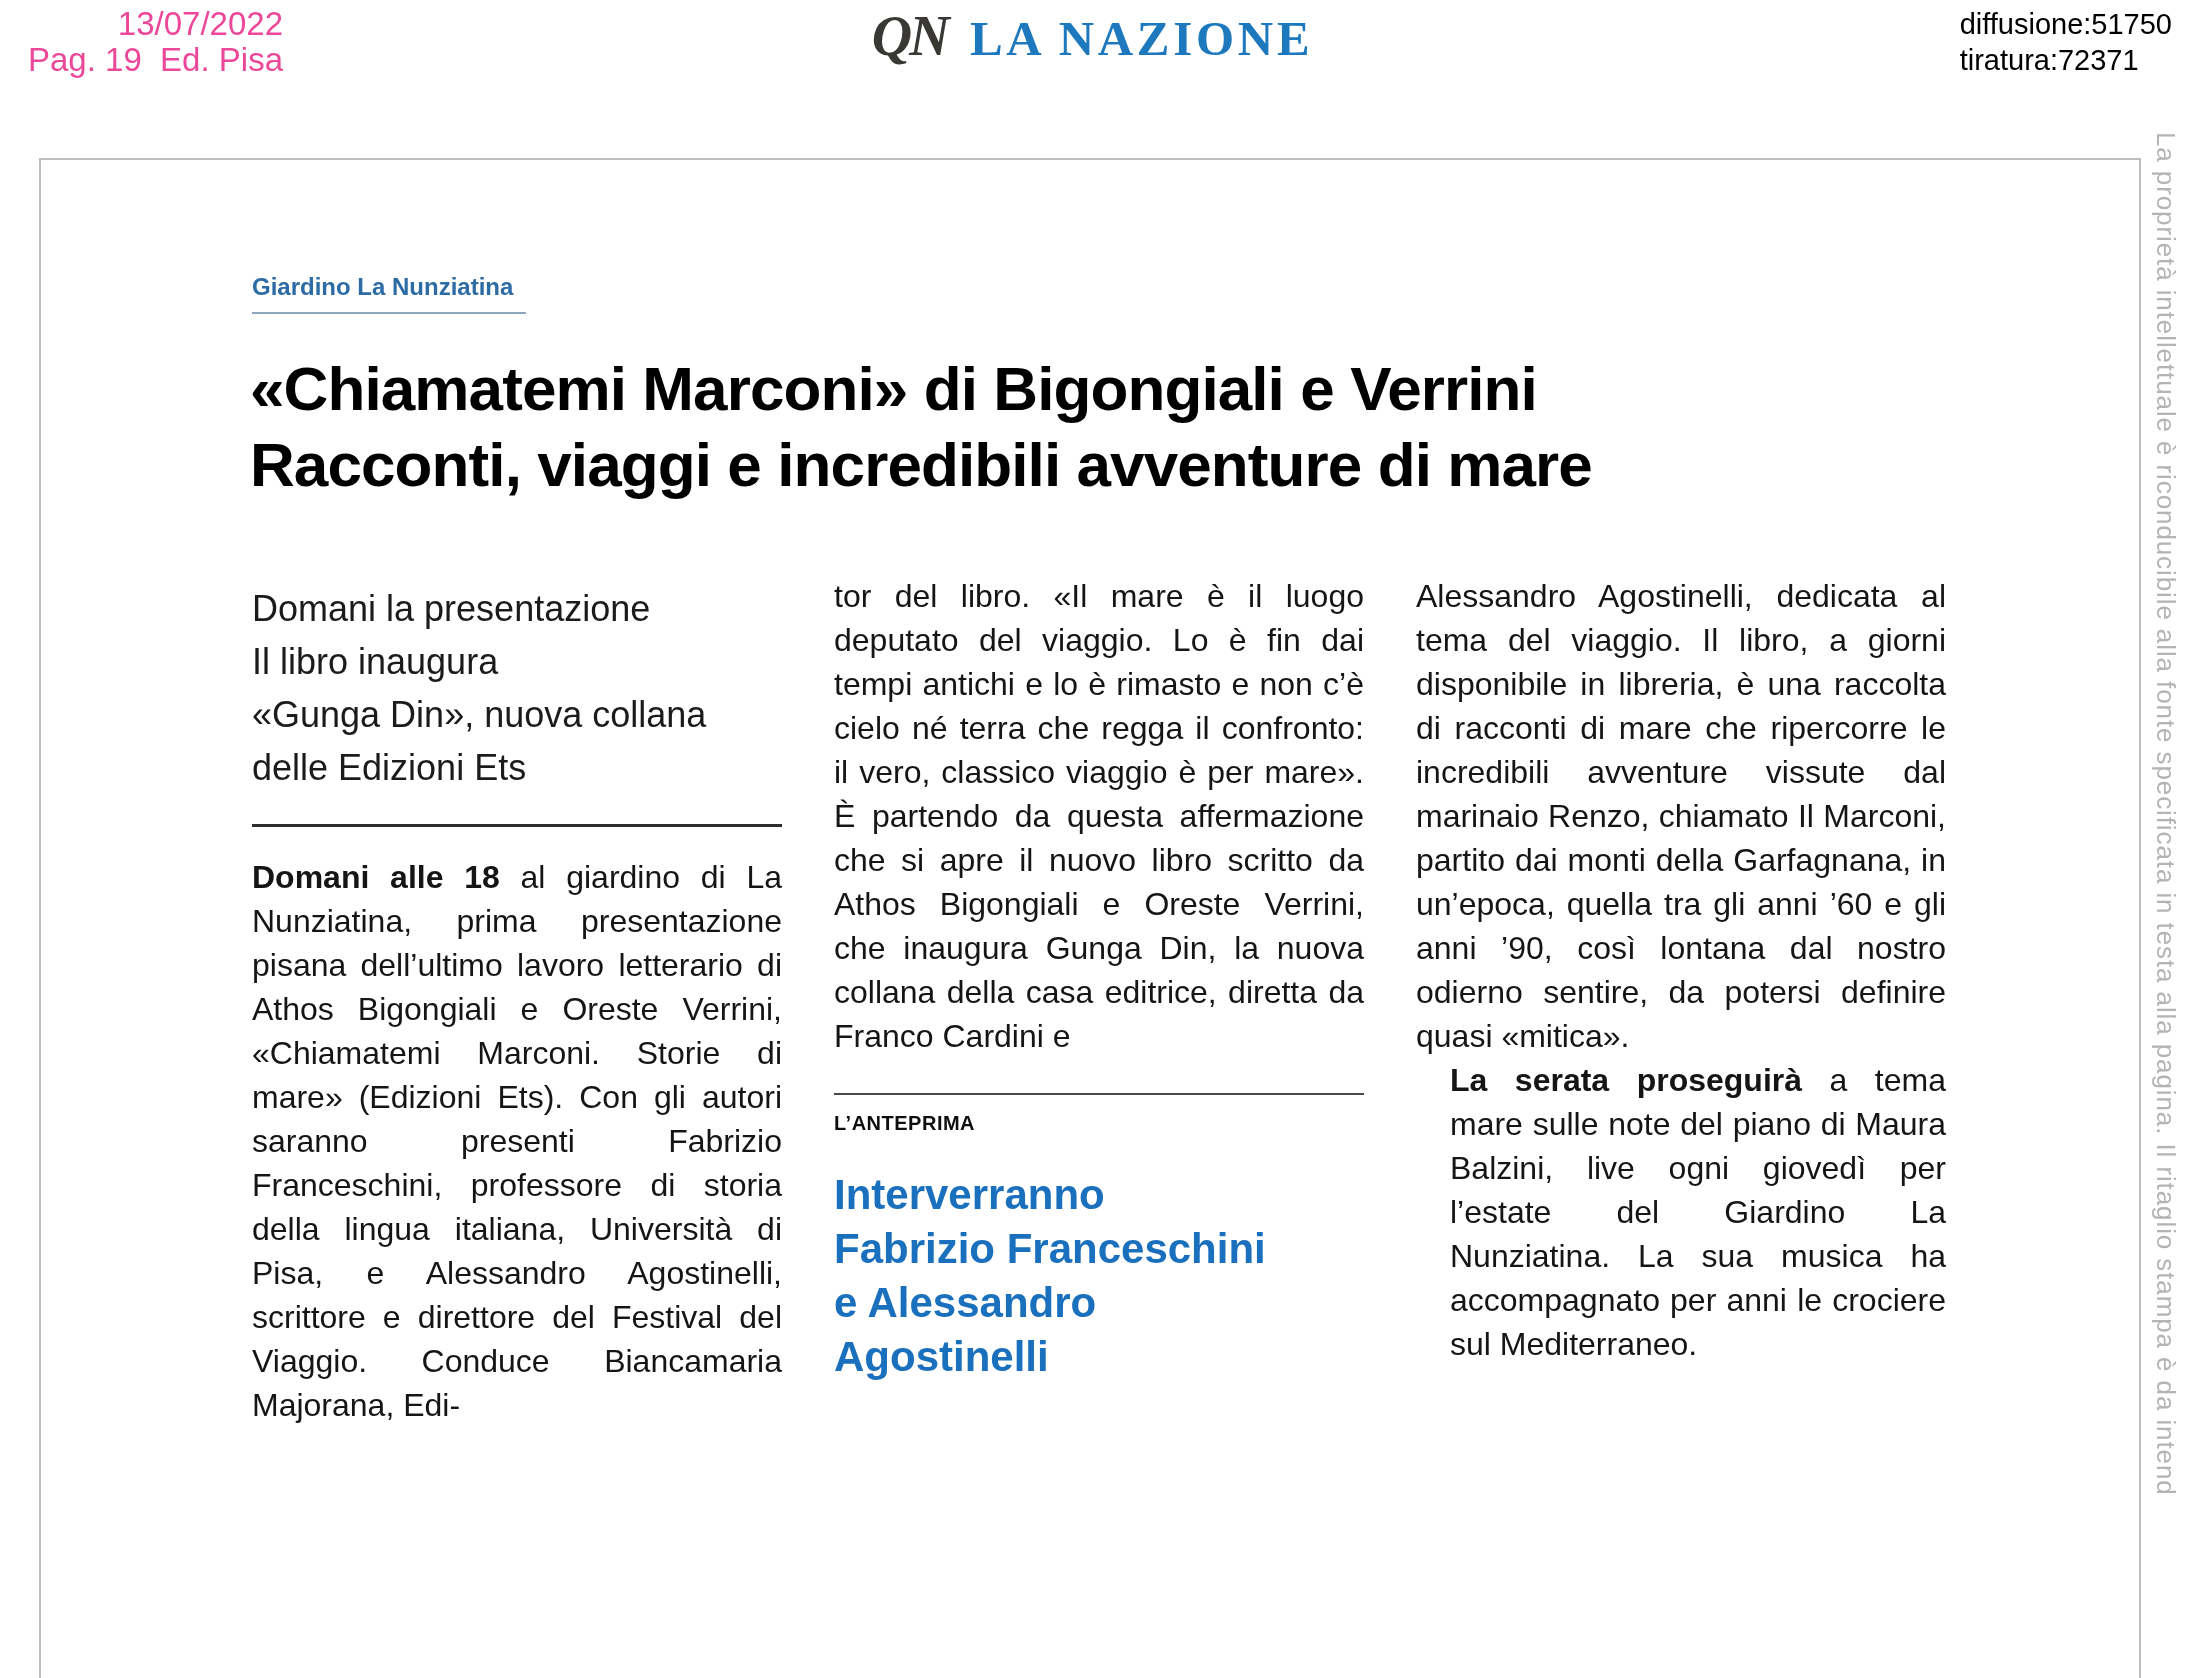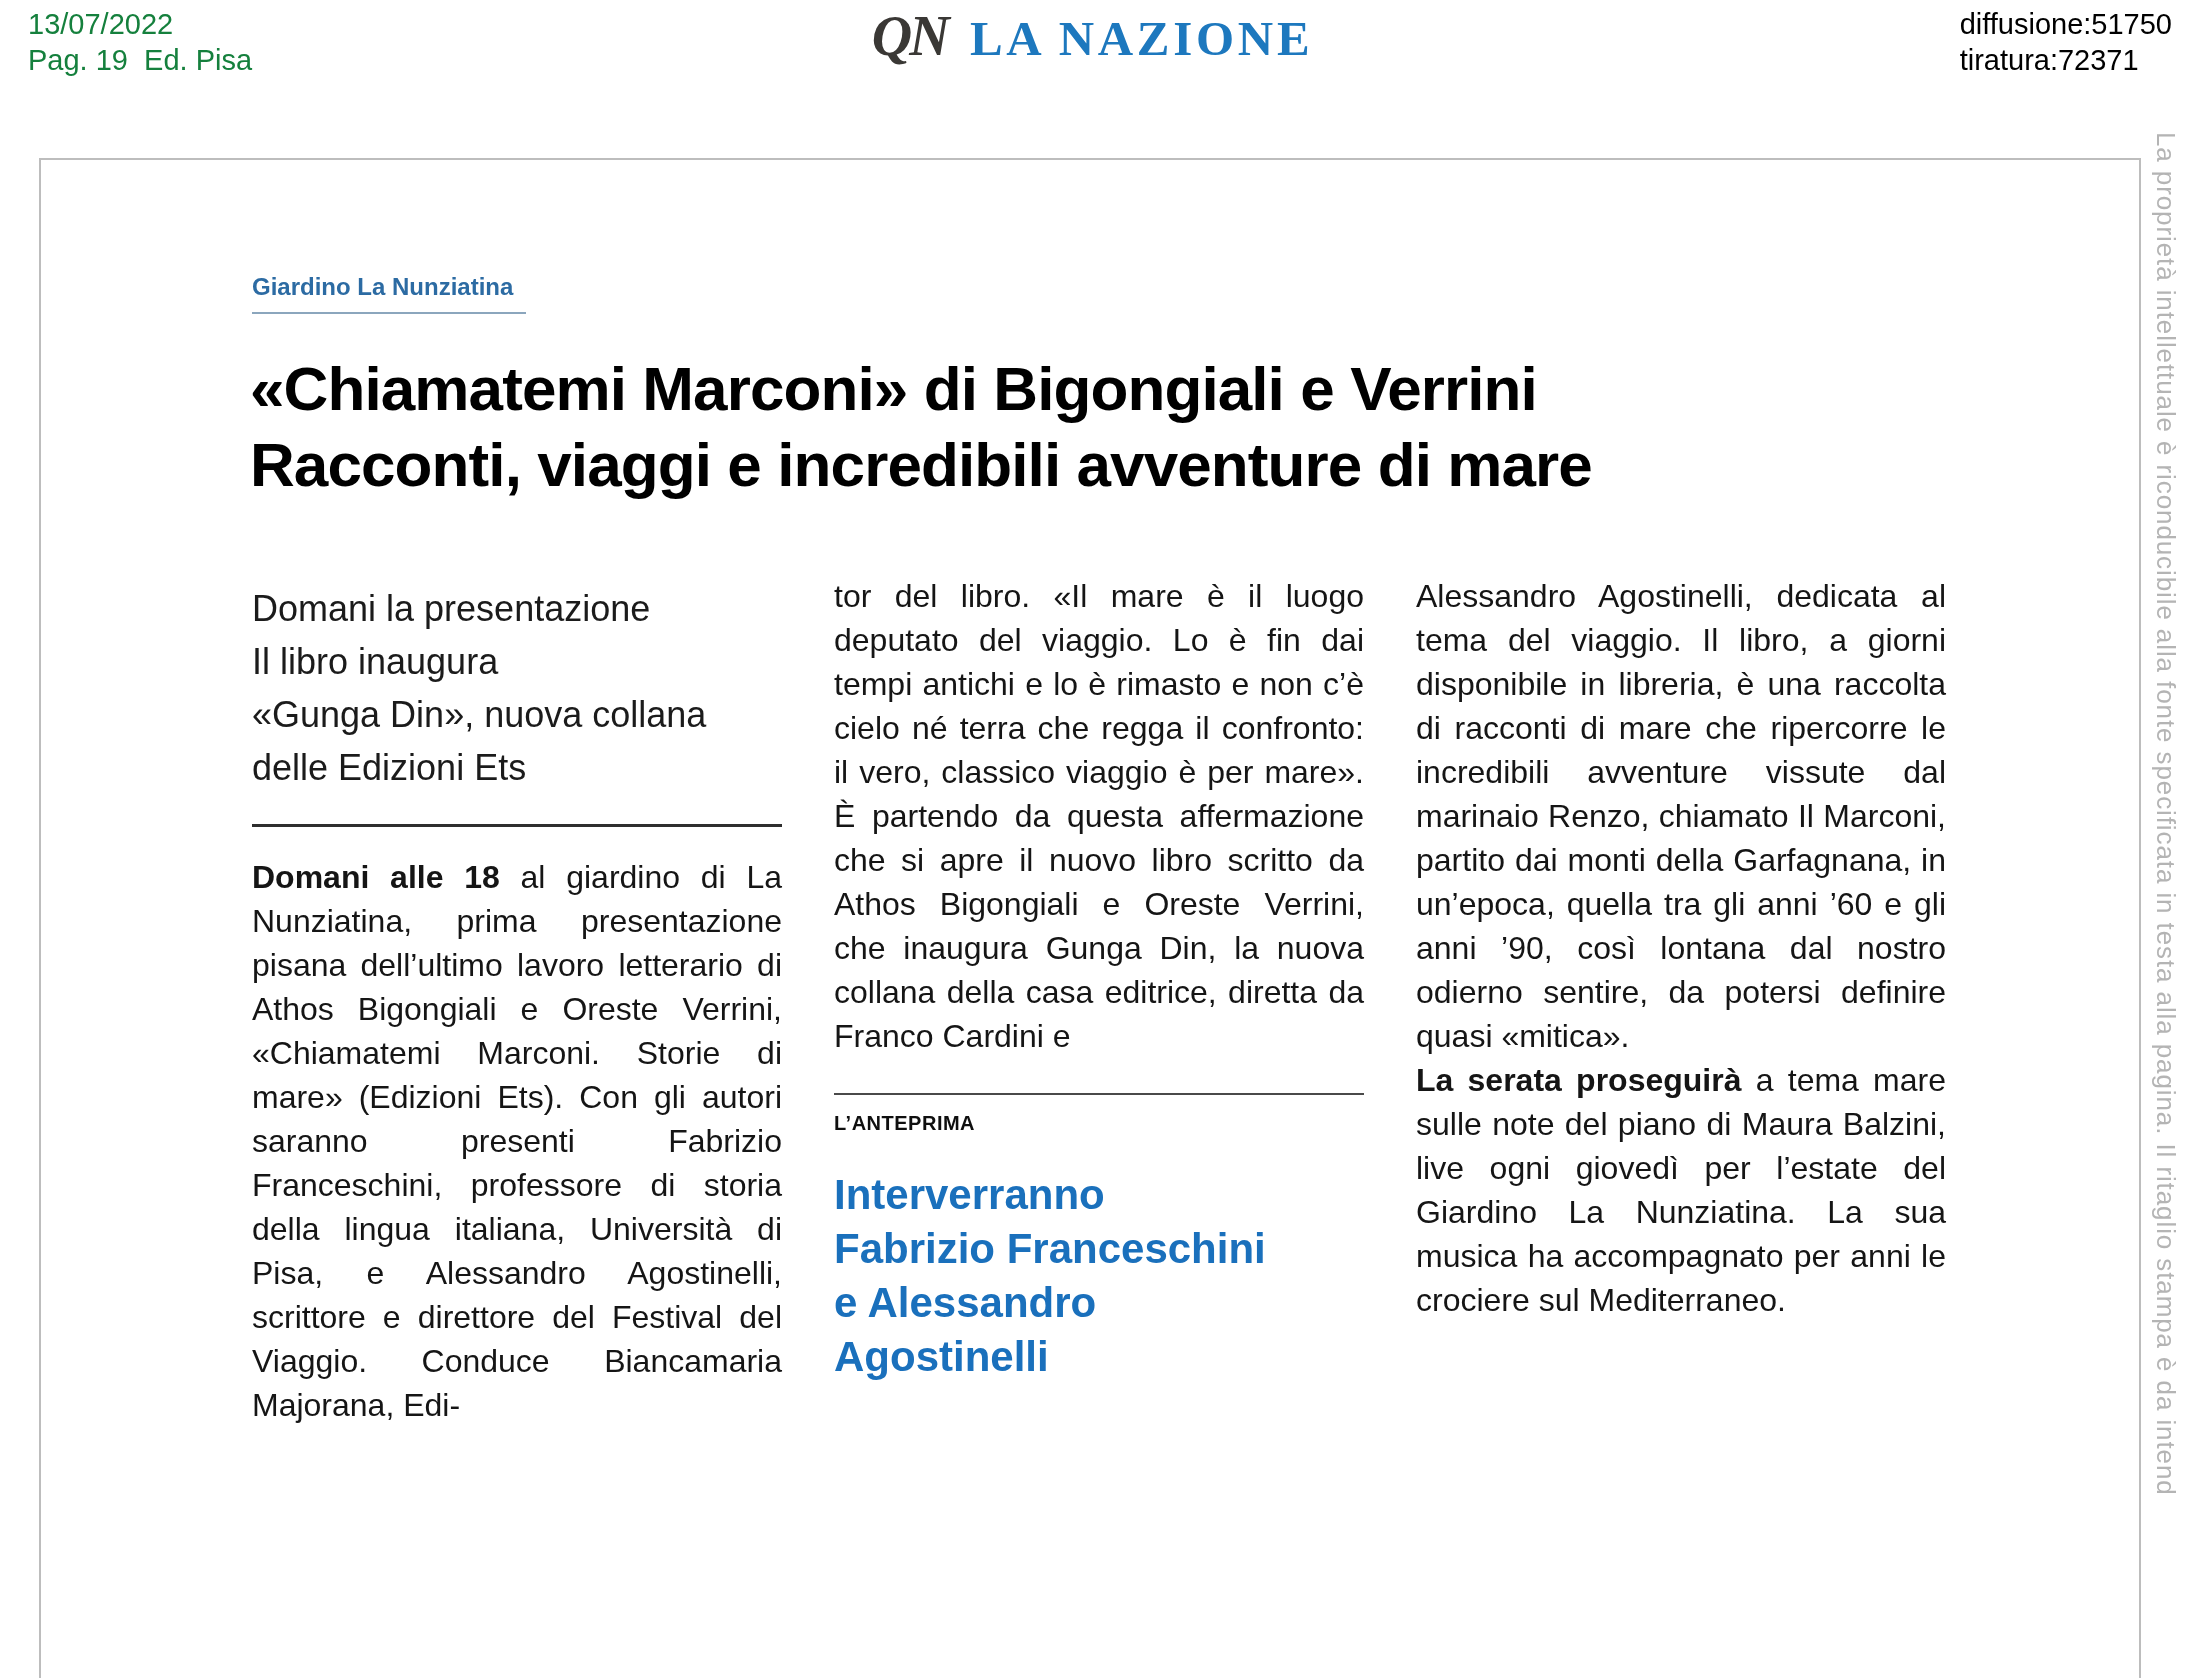--- a/index.html
+++ b/index.html
@@ -10,21 +10,21 @@
     background: #ffffff;
     overflow: hidden;
     font-family: "Liberation Sans", sans-serif;
     color: #000;
   }
   .ws-pre { white-space: pre; }
 
   
   .header-left {
     position: absolute; left: 28px; top: 5.6px;
-    font-size: 29px; line-height: 36px; color: #15803d;
+    font-size: 33px; line-height: 36px; color: #ec4899; text-align: right;
   }
   .masthead {
     position: absolute; top: 3.7px; left: 50%; transform: translateX(-50%);
     display: flex; align-items: baseline; gap: 23px; white-space: nowrap;
   }
   .qn-logo {
     font-family: "Liberation Serif", serif;
     font-weight: bold; font-style: italic;
     font-size: 56px; letter-spacing: -2.8px;
     color: #3a3835;
@@ -105,21 +105,21 @@
   .anteprima-label {
     margin-top: 17px;
     font-size: 20px; font-weight: bold;
     letter-spacing: 0.5px; color: #0f0f0f;
   }
   .anteprima-names {
     margin-top: 33px;
     font-size: 42px; line-height: 54px;
     font-weight: bold; color: #1a70bc;
   }
-  .p2 { margin-top: 0; }
+  .p2 { margin-top: 0; margin-left: 34px; }
 </style>
 </head>
 <body>
 
 <div class="page">
 
   <div class="header-left">
     <div class="ws-pre">13/07/2022</div>
     <div class="ws-pre">Pag. 19  Ed. Pisa</div>
   </div>

